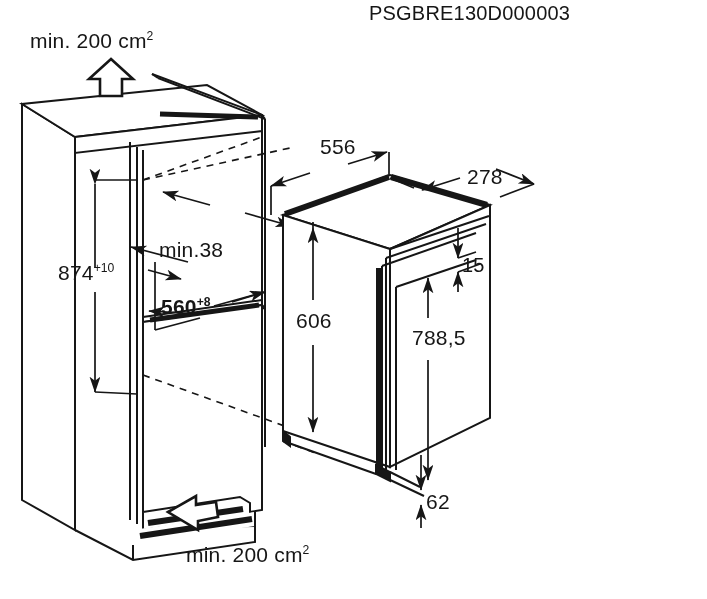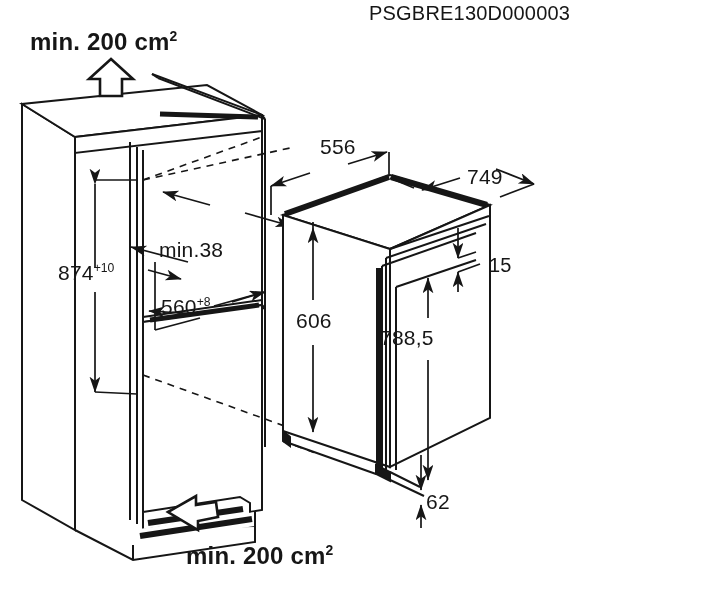--- a/index.html
+++ b/index.html
@@ -39,22 +39,21 @@
     line-height: 0;
     letter-spacing: 0;
   }
   .drawing-title {
     font-size: 20px;
   }
   .dim {
     font-size: 21px;
   }
   .vent {
-    font-size: 24px;
-    font-weight: bold;
+    font-size: 21px;
   }
   .dim-sm {
     font-size: 20px;
   }
 </style>
 </head>
 <body>
 
 <div id="stage">
 
@@ -259,27 +258,27 @@
 
   <div class="lbl vent" style="left:30px; top:30px;"><span>min. 200 cm</span><sup>2</sup></div>
 
   <div class="lbl vent" style="left:186px; top:544px;"><span>min. 200 cm</span><sup>2</sup></div>
 
   <div class="lbl dim" style="left:58px; top:262px;"><span>874</span><sup>+10</sup></div>
 
 
   <div class="lbl dim" style="left:159px; top:239px;">min.38</div>
 
-  <div class="lbl dim" style="left:161px; top:296px;"><span>560</span><sup>+8</sup></div>
+  <div class="lbl dim" style="left:161px; top:296px;font-weight:bold;"><span>560</span><sup>+8</sup></div>
 
   <div class="lbl dim" style="left:320px; top:136px;">556</div>
 
-  <div class="lbl dim" style="left:467px; top:166px;">749</div>
-
-  <div class="lbl dim-sm" style="left:489px; top:255px;">15</div>
+  <div class="lbl dim" style="left:467px; top:166px;">278</div>
+
+  <div class="lbl dim-sm" style="left:462px; top:255px;">15</div>
 
   <div class="lbl dim" style="left:296px; top:310px;">606</div>
 
-  <div class="lbl dim" style="left:380px; top:327px;">788,5</div>
+  <div class="lbl dim" style="left:412px; top:327px;">788,5</div>
 
   <div class="lbl dim" style="left:426px; top:491px;">62</div>
 
 </div>
 
 </body></html>

